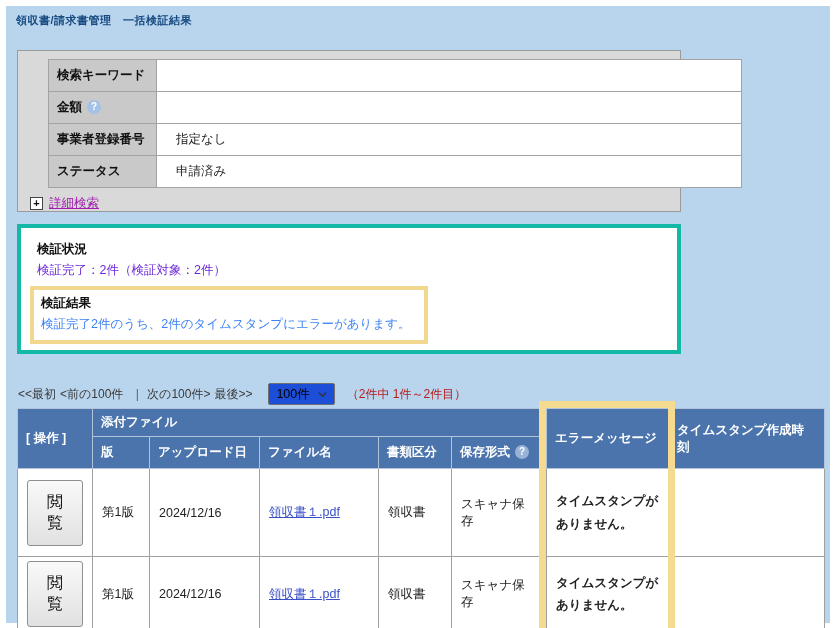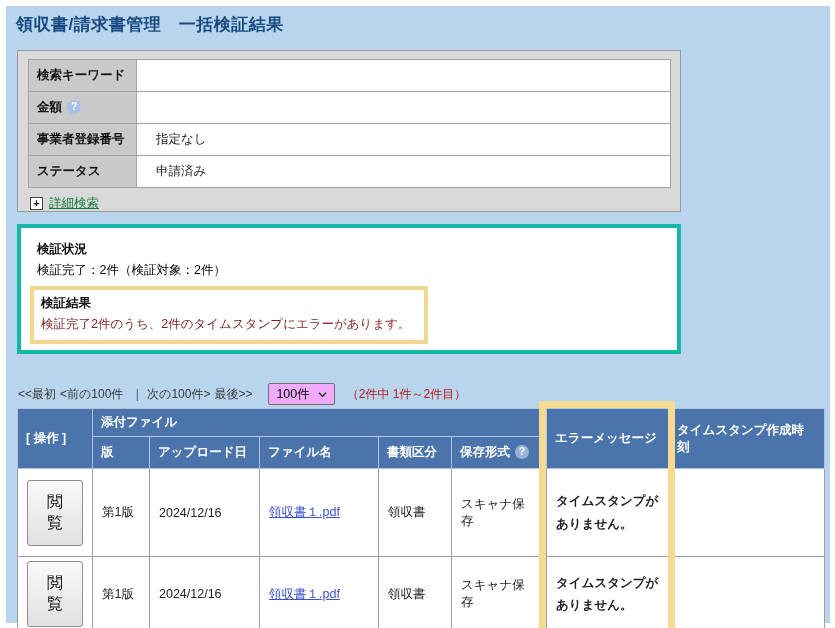--- a/index.html
+++ b/index.html
@@ -2,52 +2,52 @@
 <html><head>
 <meta charset="utf-8">
 <style>
   * { margin:0; padding:0; box-sizing:border-box; }
   html,body { background:#ffffff; }
   body { font-family:"Liberation Sans","DejaVu Sans",sans-serif; }
   .canvas { position:relative; width:835px; height:628px; background:#ffffff; overflow:hidden; }
   .page-bg { position:absolute; left:6px; top:6px; width:824px; height:617px; background:#b9d5ee; }
 
   
-  .page-title { position:absolute; left:16px; top:13px; font-size:17px; font-weight:bold; color:#174a80; letter-spacing:0.5px; }
+  .page-title { position:absolute; left:16px; top:13px; font-size:11px; font-weight:bold; color:#174a80; letter-spacing:0.5px; }
 
   
   .form-panel { position:absolute; left:17px; top:50px; width:664px; height:162px;
                 background:#d9d9d9; border:1px solid #9a9a9a; padding:8px 11px 0 10px; }
-  .form-table { border-collapse:collapse; width:643px; background:#4c1d95; }
+  .form-table { border-collapse:collapse; width:694px; background:#4c1d95;margin-left:20px; }
   .form-table th, .form-table td { border:1px solid #a3a3a3; height:32px; font-size:12.5px; vertical-align:middle; }
   .form-table th { background:#c9c9c9; width:108px; text-align:left; padding:0 8px; font-weight:bold; color:#111; white-space:nowrap; }
   .form-table td { background:#ffffff; padding:0 19px; color:#222; }
   .cell-input { width:100%; border:none; outline:none; background:transparent; font:inherit; height:26px; }
   .help-icon { display:inline-block; width:14px; height:14px; line-height:14px; border-radius:50%;
                background:#a4c2e6; color:#ffffff; font-size:10px; font-weight:bold; text-align:center;
                vertical-align:1px; margin-left:5px; cursor:pointer; }
   .detail-row { margin:7px 0 0 2px; display:flex; align-items:center; font-size:12.5px; }
   .plus-box { display:inline-block; width:13px; height:13px; line-height:11px; text-align:center;
               background:#ffffff; border:1px solid #444; font-size:11px; font-weight:bold; color:#111;
               margin-right:6px; cursor:pointer; }
-  .detail-link { color:#15803d; text-decoration:underline; cursor:pointer; }
+  .detail-link { color:#a21caf; text-decoration:underline; cursor:pointer; }
 
   
   .verify-panel { position:absolute; left:17px; top:224px; width:664px; height:130px;
                   background:#ffffff; border:4px solid #14b8a6; padding:13px 16px 0 16px; }
   .v-heading { font-size:12.5px; font-weight:bold; color:#111; }
-  .v-status-text { font-size:12.5px; color:#000000; margin-top:4px; }
+  .v-status-text { font-size:12.5px; color:#6d28d9; margin-top:4px; }
   .result-box { margin:7px 0 16px -7px; border:4px solid #f2d88e; padding:5px 14px 7px 7px; width:fit-content; background:#ffffff; }
-  .v-error-text { font-size:12.5px; color:#7f1d1d; margin-top:4px; }
+  .v-error-text { font-size:12.5px; color:#3b82f6; margin-top:4px; }
 
   
   .pager { position:absolute; left:18px; top:383px; width:806px; display:flex; align-items:center; font-size:12px; color:#3a3a3a; }
   .pager .nav-item { margin-right:4px; white-space:nowrap; cursor:pointer; }
   .pager .nav-sep { margin:0 4px; }
-  .page-size-select { display:inline-flex; align-items:center; gap:8px; background:#f0abfc; border:1px solid #6f6f6f;
+  .page-size-select { display:inline-flex; align-items:center; gap:8px; background:#1d4ed8; border:1px solid #6f6f6f;
                       border-radius:2px; padding:2px 7px; margin:0 12px 0 12px; font-size:12.5px; color:#000; cursor:pointer; height:22px; }
   .chev { width:9px; height:9px; display:inline-block; }
   .range-text { white-space:nowrap; color:#b91c1c; }
 
   
   .table-wrap { position:absolute; left:17px; top:408px; width:807px; }
   table.grid { border-collapse:collapse; width:807px; table-layout:fixed; background:#ffffff; border:1px solid #808080; }
   table.grid thead th { background:#4a74ab; color:#ffffff; font-size:12.5px; font-weight:bold; text-align:left;
                         border:1px solid #b3c3da; padding:3px 8px; }
   th.h-row1 { height:28px; }

